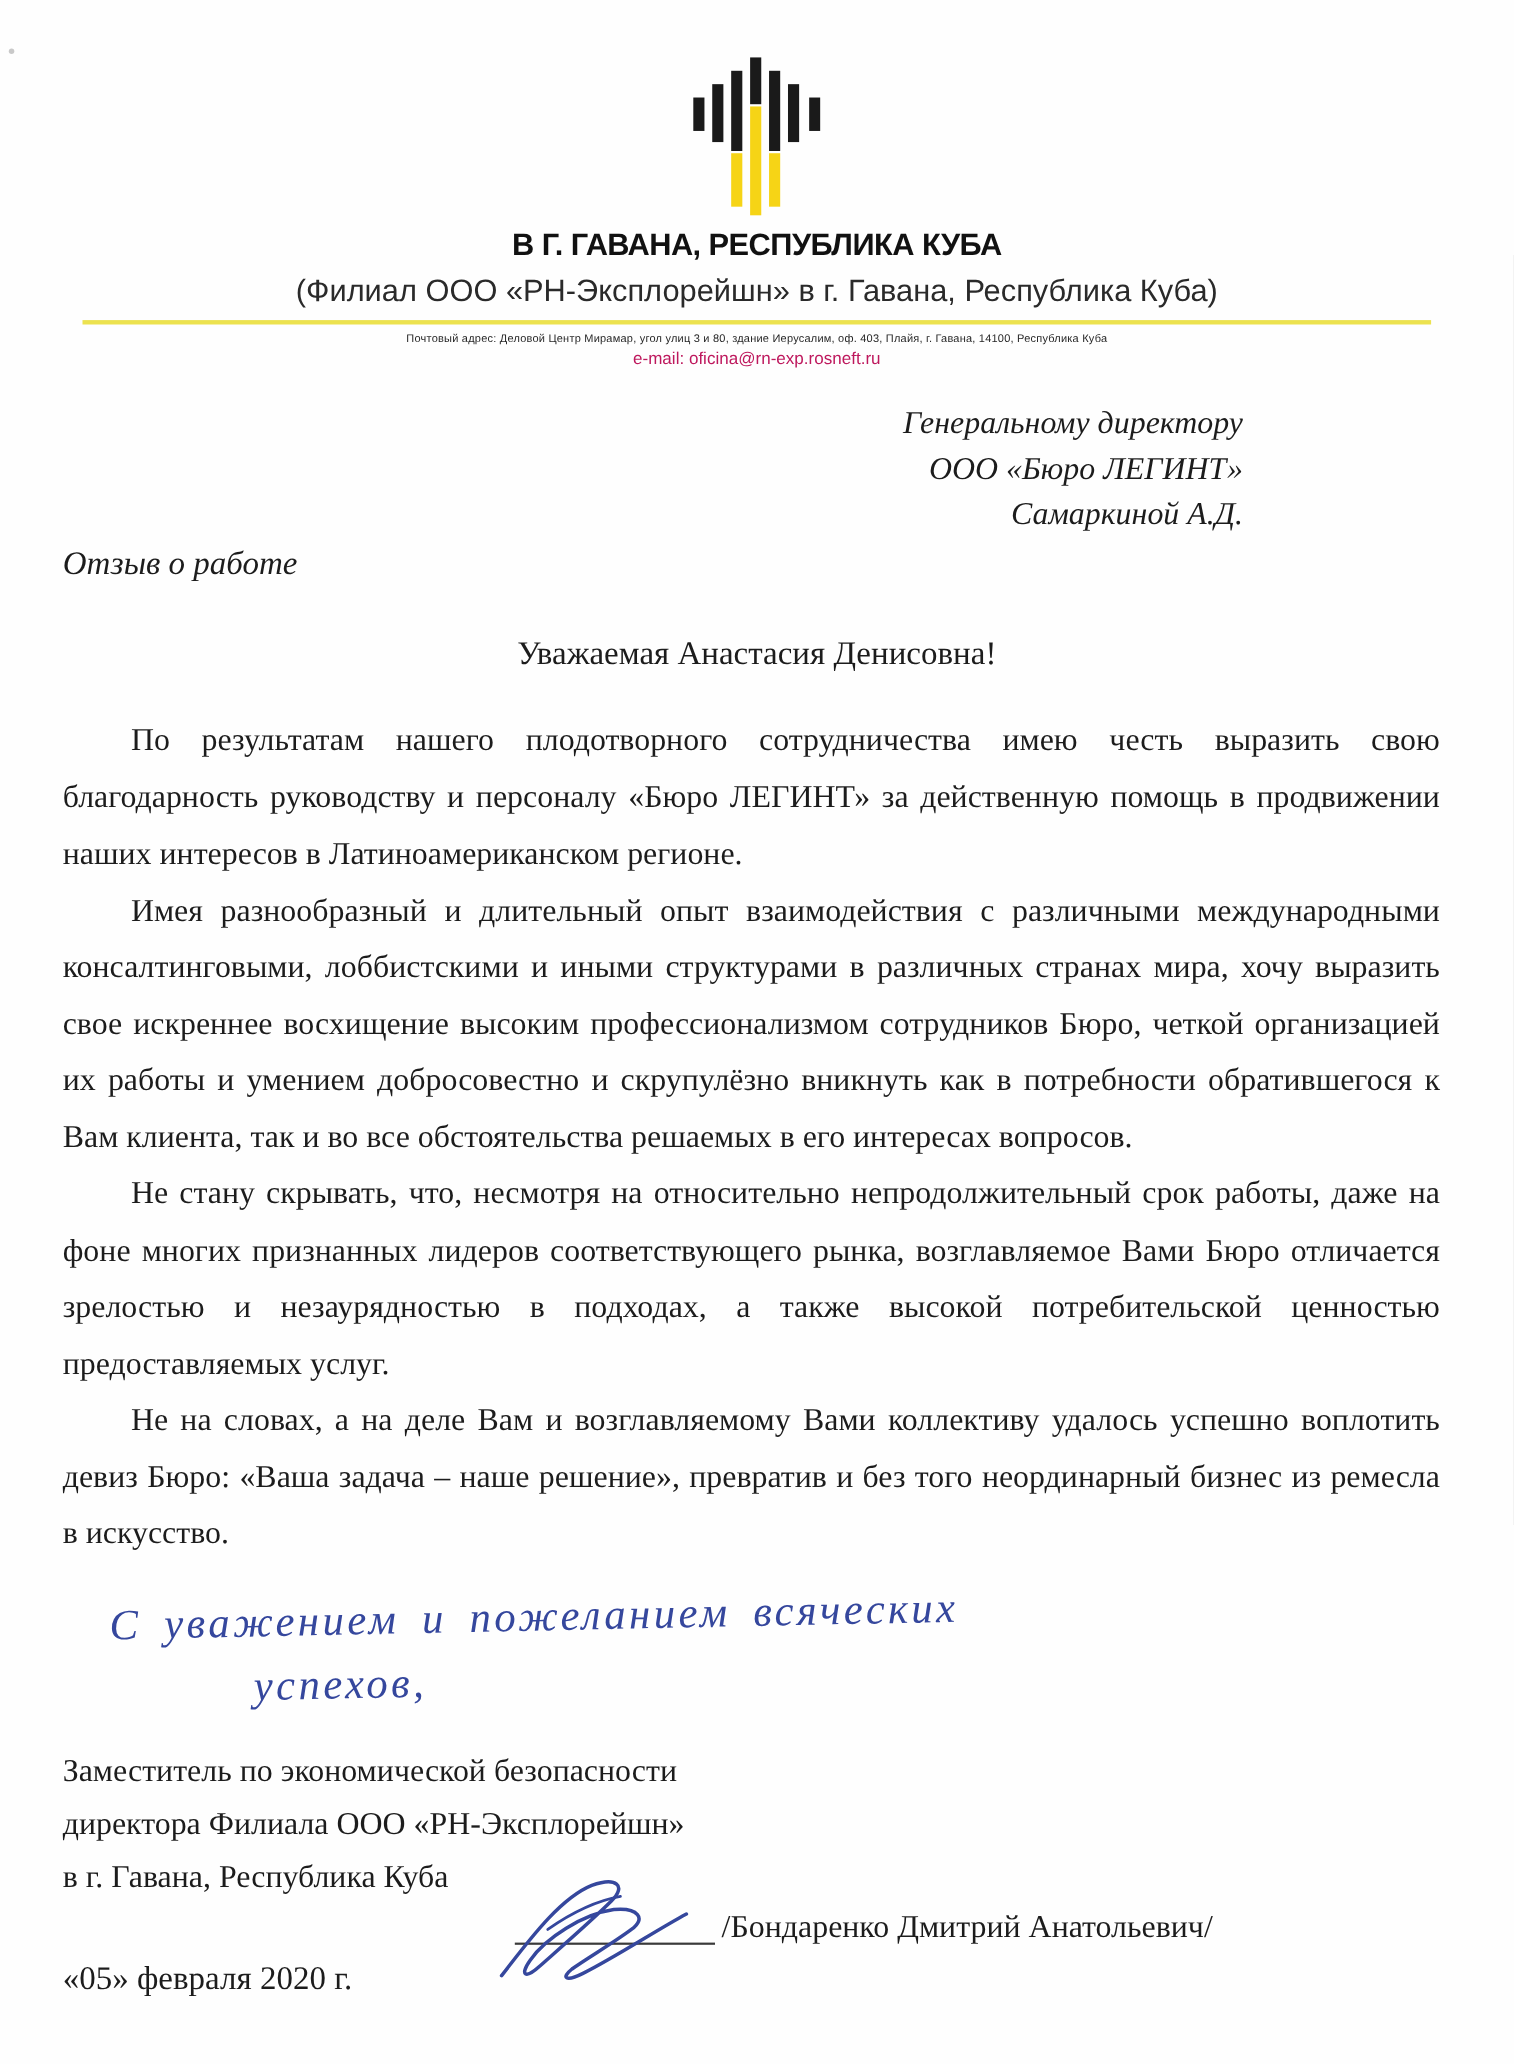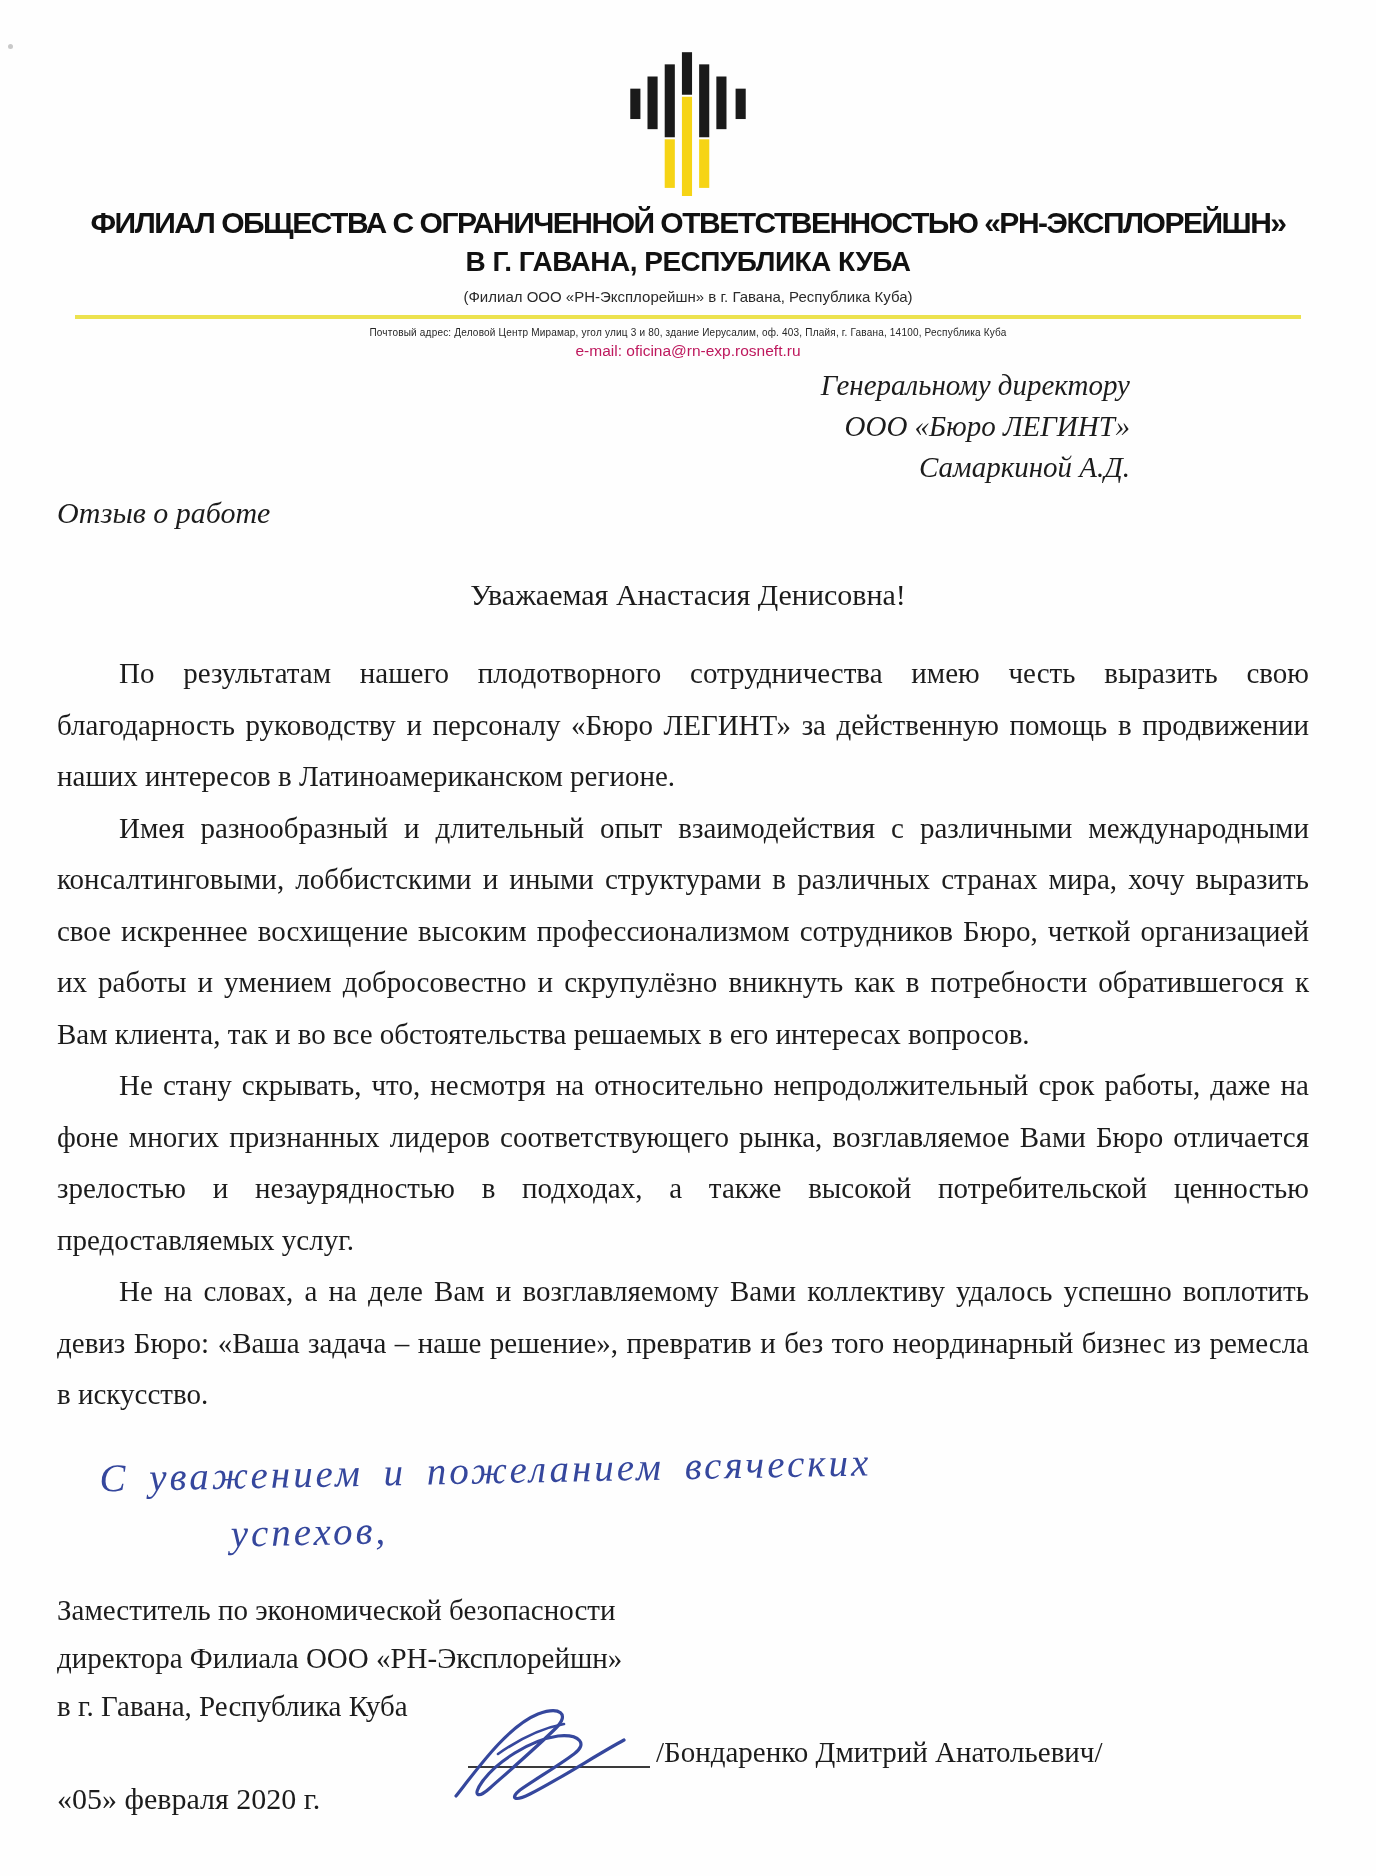--- a/index.html
+++ b/index.html
@@ -20,21 +20,21 @@
     font-weight:bold;font-size:30px;letter-spacing:-1.5px;
     margin-top:6px;white-space:nowrap;color:#111;
   }
   .org-line2{
     font-family:"Liberation Sans", sans-serif;
     font-weight:bold;font-size:28px;letter-spacing:-0.5px;
     margin-top:6px;color:#111;
   }
   .org-sub{
     font-family:"Liberation Sans", sans-serif;
-    font-size:15px;margin-top:10px;color:#2a2a2a;
+    font-size:28px;margin-top:10px;color:#2a2a2a;
   }
   .yellow-rule{
     width:1226px;height:4px;margin:10px auto 8px auto;
     background:#ece24f;border:none;
   }
   .postal{
     font-family:"Liberation Sans", sans-serif;
     font-size:10px;color:#262626;letter-spacing:0.2px;
   }
   .email{
@@ -102,21 +102,20 @@
         <rect x="51" y="16" width="10" height="42" fill="#1a1a1a"></rect>
         <rect x="68" y="28" width="10" height="72" fill="#1a1a1a"></rect>
         <rect x="85" y="40" width="10" height="52" fill="#1a1a1a"></rect>
         <rect x="104" y="52" width="10" height="30" fill="#1a1a1a"></rect>
 
         <rect x="34" y="102" width="10" height="48" fill="#f6d416"></rect>
         <rect x="51" y="60" width="10" height="98" fill="#f6d416"></rect>
         <rect x="68" y="102" width="10" height="48" fill="#f6d416"></rect>
       </svg>
     </div>
-    <div class="org-line1">ФИЛИАЛ ОБЩЕСТВА С ОГРАНИЧЕННОЙ ОТВЕТСТВЕННОСТЬЮ «РН-ЭКСПЛОРЕЙШН»</div>
     <div class="org-line2">В Г. ГАВАНА, РЕСПУБЛИКА КУБА</div>
     <div class="org-sub">(Филиал ООО «РН-Эксплорейшн» в г. Гавана, Республика Куба)</div>
     <div class="yellow-rule"></div>
     <div class="postal">Почтовый адрес: Деловой Центр Мирамар, угол улиц 3 и 80, здание Иерусалим, оф. 403, Плайя, г. Гавана, 14100, Республика Куба</div>
     <div class="email">e-mail: oficina@rn-exp.rosneft.ru</div>
   </div>
 
   <div class="recipient">
     <div>Генеральному директору</div>
     <div>ООО «Бюро ЛЕГИНТ»</div>

